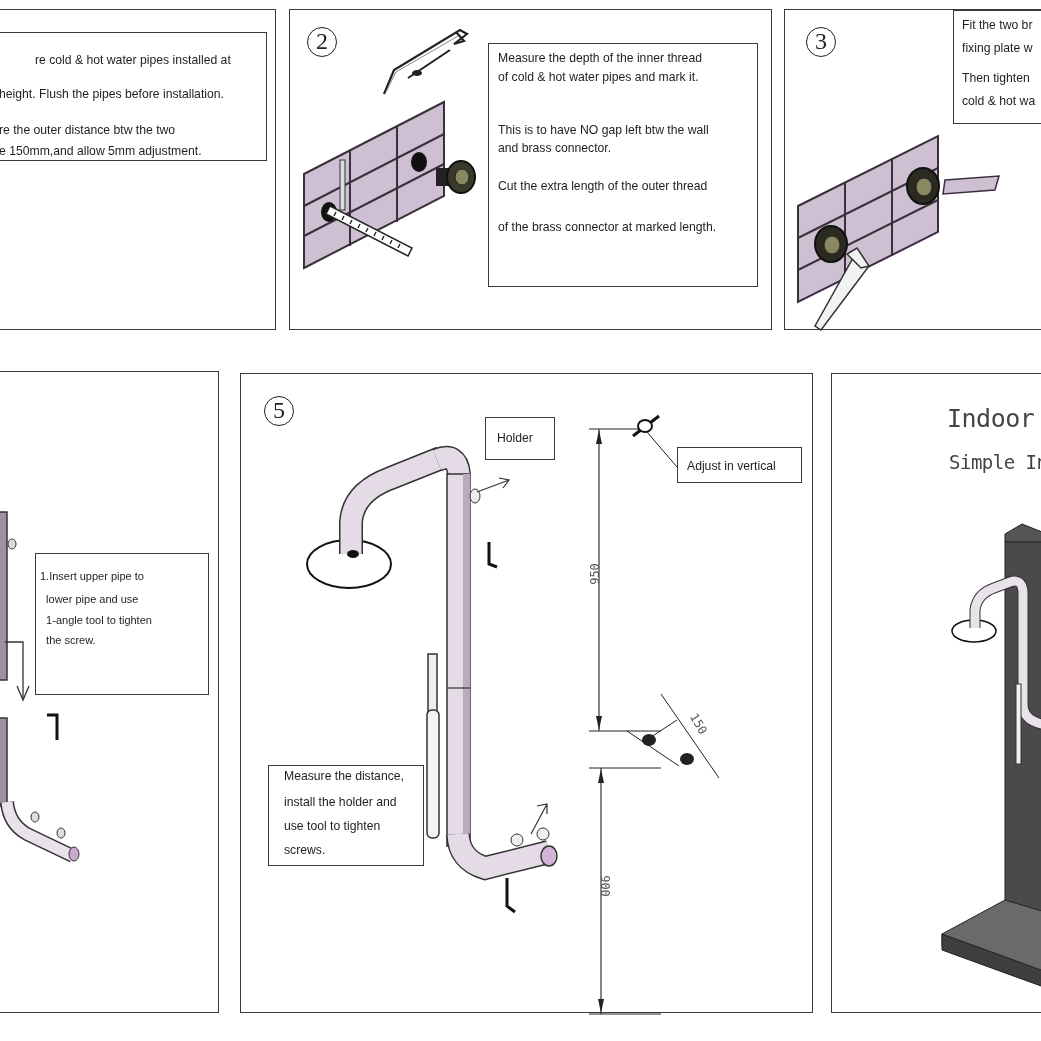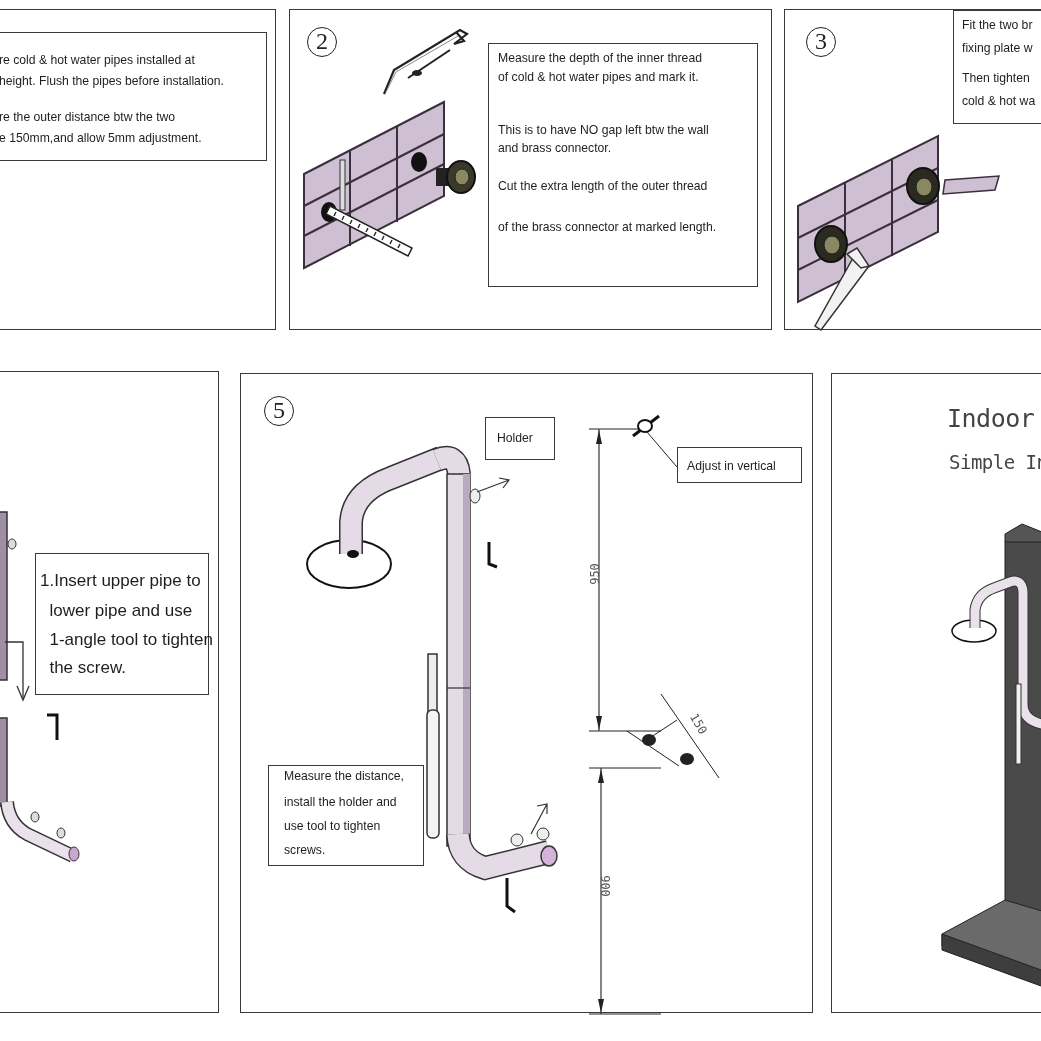--- a/index.html
+++ b/index.html
@@ -10,21 +10,21 @@
   .step-num { position: absolute; width: 30px; height: 30px; border: 1.3px solid #222; border-radius: 50%; box-sizing: border-box; font-family: "Liberation Serif", serif; font-size: 24px; line-height: 27px; text-align: center; color: #222; }
   svg { position: absolute; overflow: visible; }
   .cad { font-family: "DejaVu Sans Mono", monospace; fill: #555; font-size: 12px; }
   .title-cad { position: absolute; font-family: "DejaVu Sans Mono", monospace; color: #444; white-space: nowrap; letter-spacing: -0.5px; }
 </style>
 </head>
 <body>
 
 <div class="panel" style="left:-4px; top:9px; width:280px; height:321px;">
   <div class="note" style="left:-2px; top:22px; width:272px; height:129px; padding:20px 0 0 3px;">
-    <p style="margin-bottom:6px;">re cold &amp; hot water pipes installed at</p>
+    <p style="margin-bottom:19px;padding-left:36px;">re cold &amp; hot water pipes installed at</p>
     <p style="margin-bottom:20px;"> height. Flush the pipes before installation.</p>
     <p style="margin-bottom:6px;">re the outer distance btw the two</p>
     <p>e 150mm,and allow 5mm adjustment.</p>
   </div>
 </div>
 
 <div class="panel" style="left:289px; top:9px; width:483px; height:321px;">
   <div class="step-num" style="left:17px; top:17px;">2</div>
 
   <svg style="left:0; top:0;" width="200" height="320">
@@ -116,21 +116,21 @@
     <g>
       <rect x="0" y="346" width="10" height="88" fill="#9e90a2" stroke="#333" stroke-width="1.5"></rect>
       <path d="M10 430 Q12 452 30 462 L76 484" fill="none" stroke="#333" stroke-width="14"></path>
       <path d="M10 430 Q12 452 30 462 L76 484" fill="none" stroke="#e9e2ea" stroke-width="11"></path>
       <ellipse cx="77" cy="482" rx="5" ry="7" fill="#c9a7cf" stroke="#333"></ellipse>
       <ellipse cx="38" cy="445" rx="4" ry="5" fill="#ddd" stroke="#333"></ellipse>
       <ellipse cx="64" cy="461" rx="4" ry="5" fill="#ddd" stroke="#333"></ellipse>
     </g>
     <path d="M50 343 L60 343 L60 368" fill="none" stroke="#111" stroke-width="3"></path>
   </svg>
-  <div class="note" style="left:38px; top:181px; width:174px; height:142px; padding:16px 0 0 4px; font-size:17px;">
+  <div class="note" style="left:38px; top:181px; width:174px; height:142px; padding:16px 0 0 4px; font-size:11px;">
     <p style="margin-bottom:9px; white-space:pre;">1.Insert upper pipe to</p>
     <p style="margin-bottom:7px; white-space:pre;">  lower pipe and use</p>
     <p style="margin-bottom:7px; white-space:pre;">  1-angle tool to tighten</p>
     <p style="white-space:pre;">  the screw.</p>
   </div>
 </div>
 
 <div class="panel" style="left:240px; top:373px; width:573px; height:640px;">
   <div class="step-num" style="left:23px; top:22px;">5</div>
 

